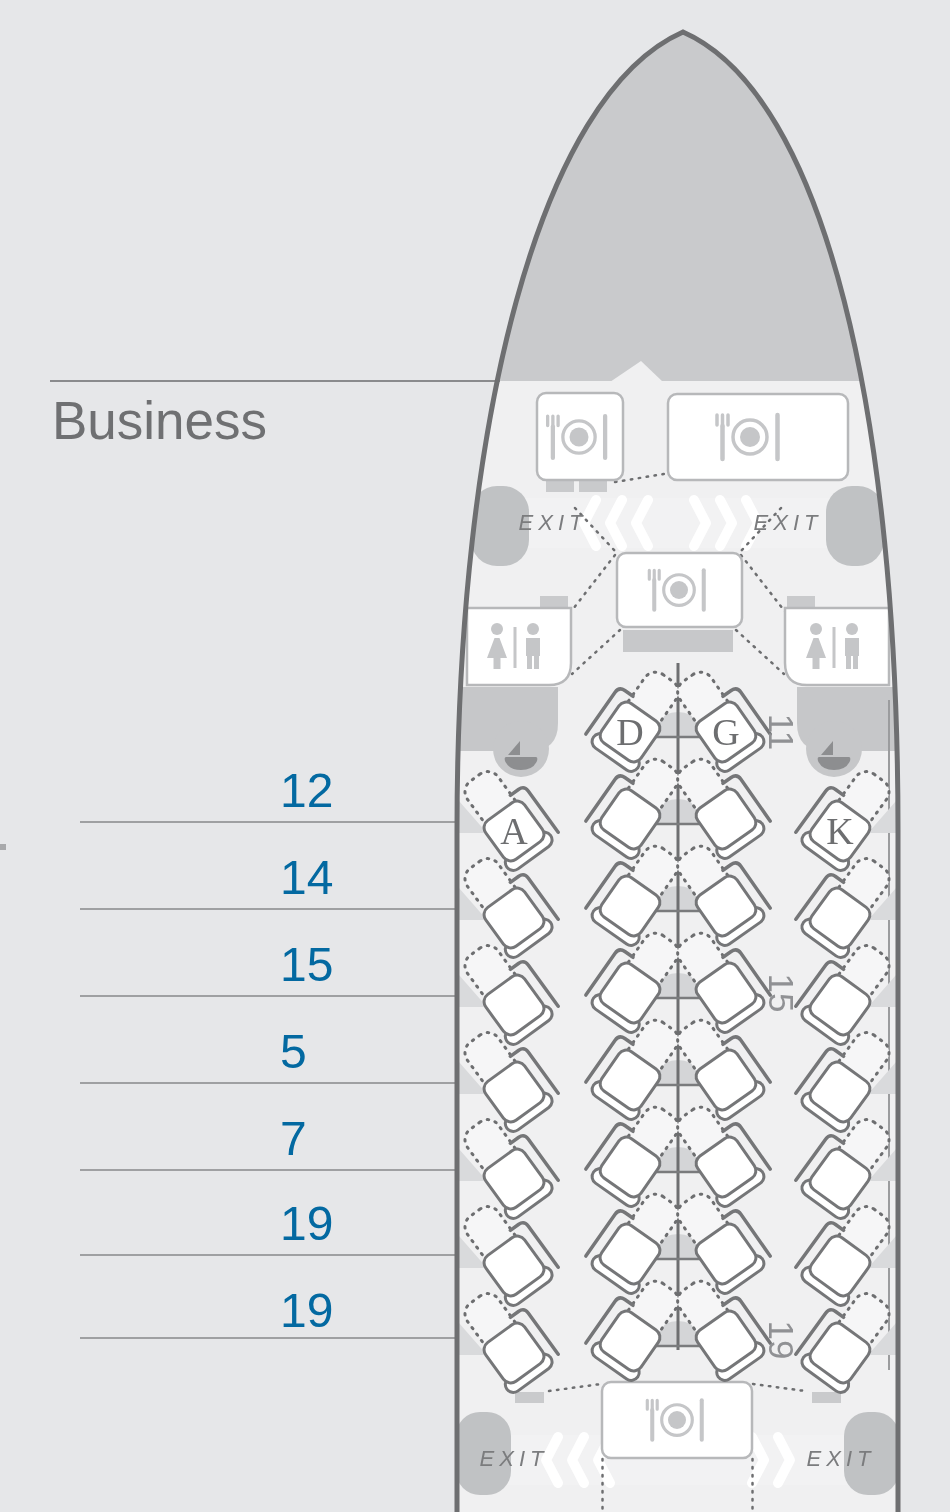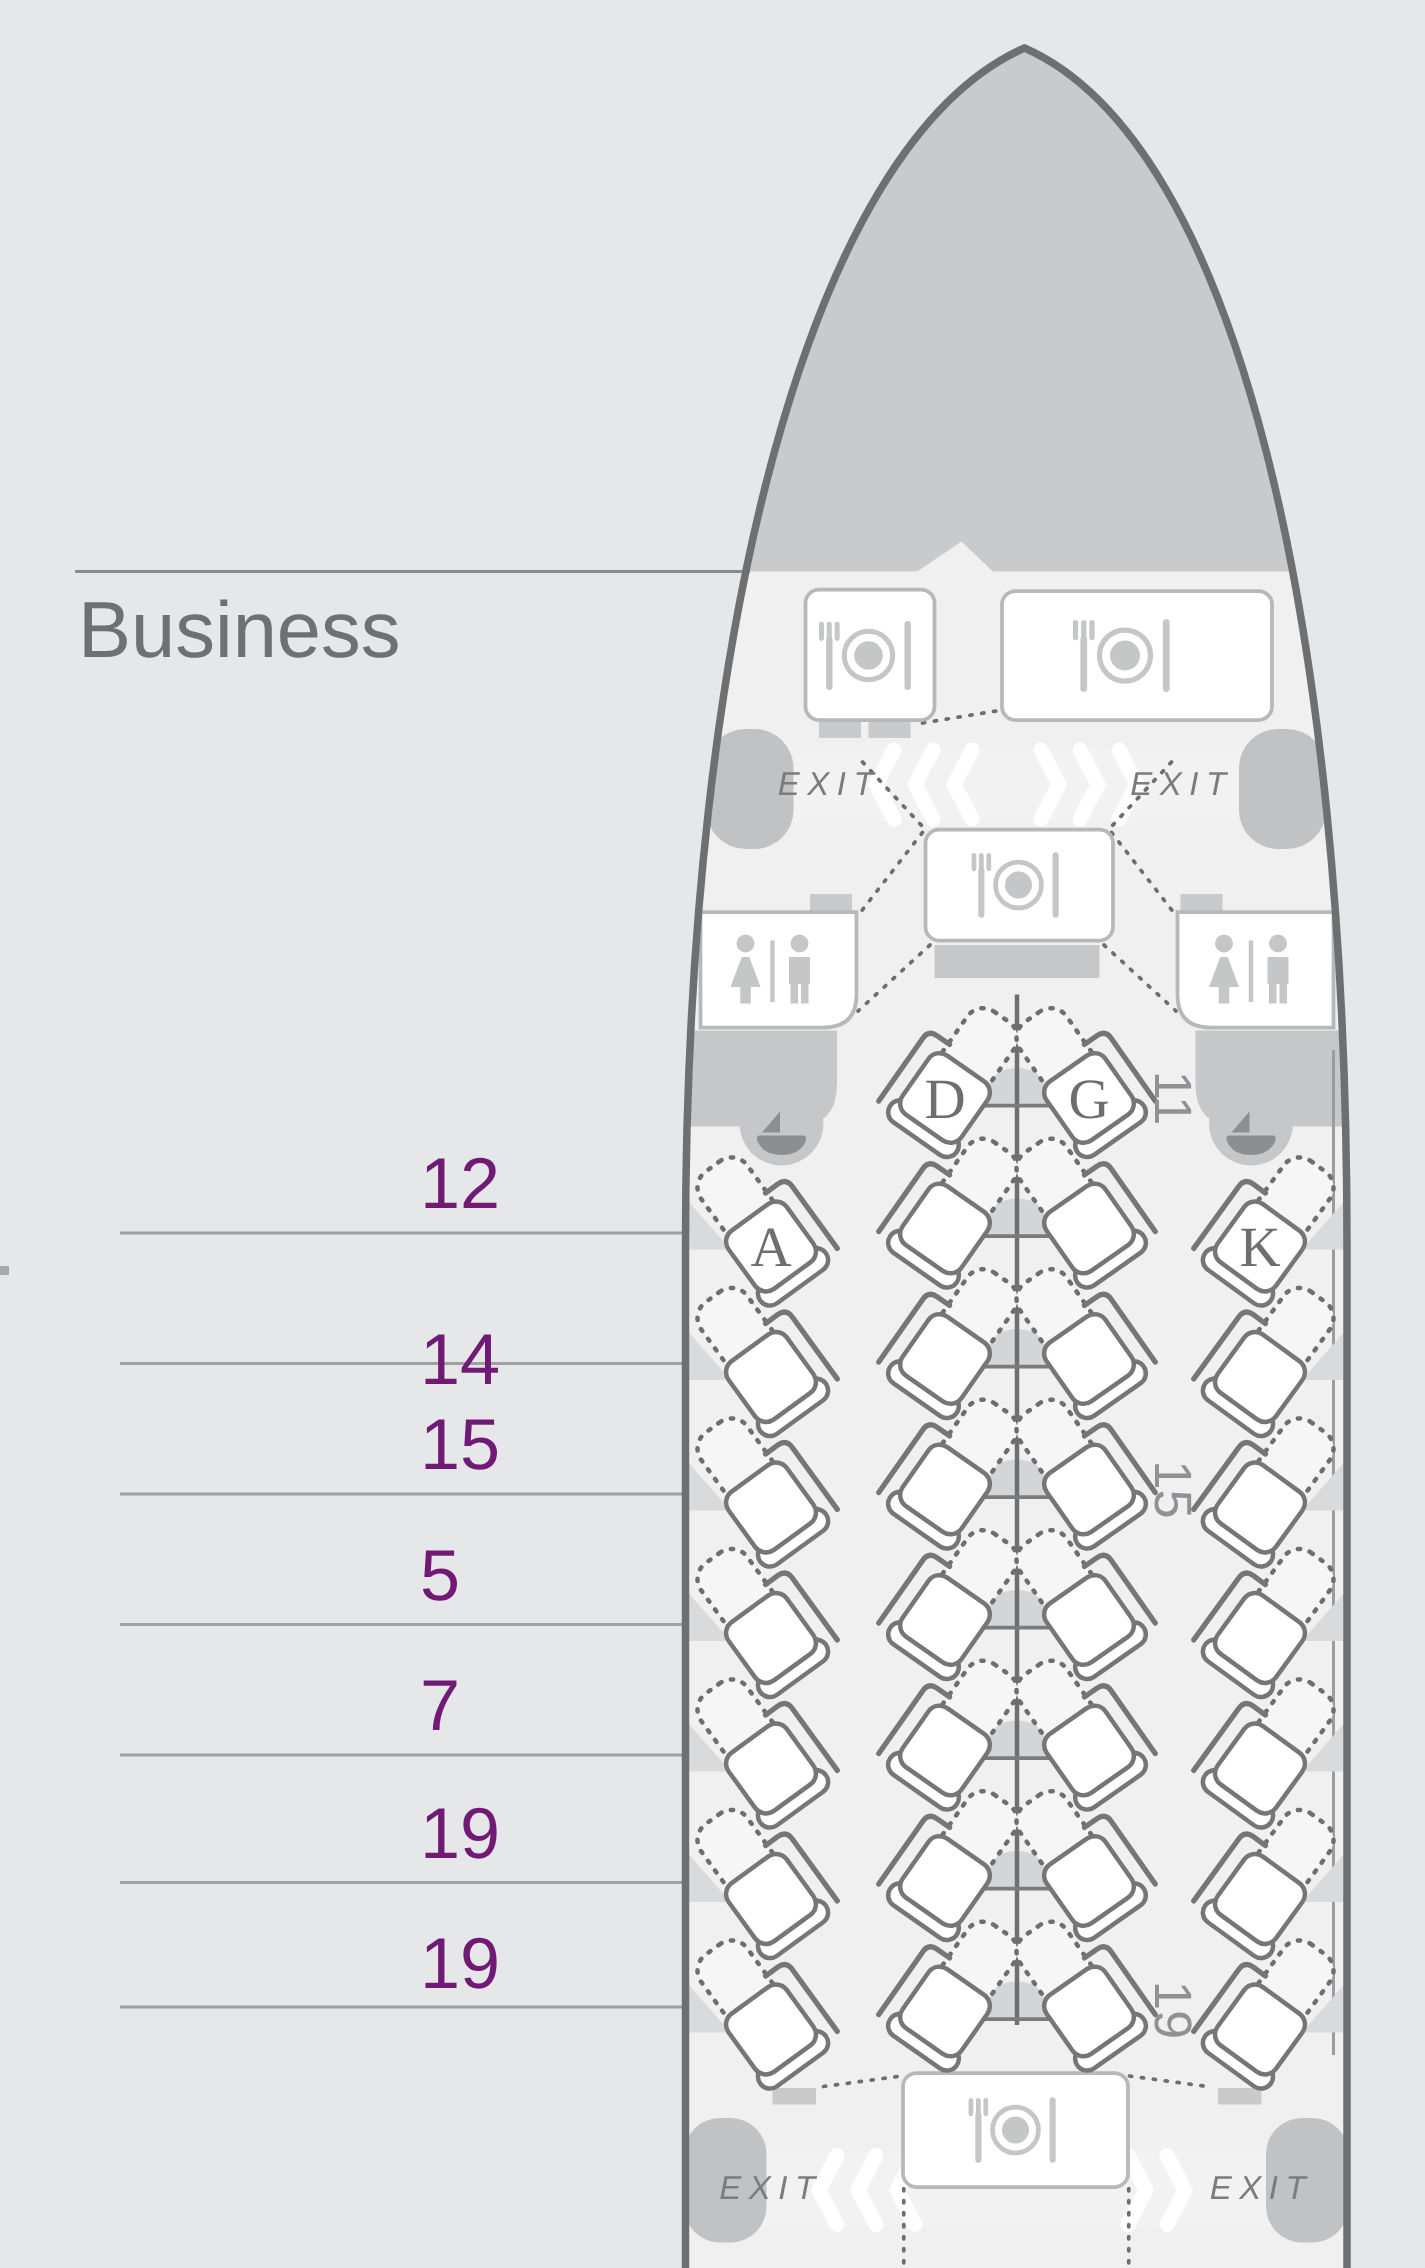--- a/index.html
+++ b/index.html
@@ -34,21 +34,21 @@
   .axisline{stroke:#9fa0a2;stroke-width:2;}
   .bizline{stroke:#8a8b8d;stroke-width:2;}
   .pod{fill:#f6f6f7;stroke:#6d6e70;stroke-width:3;stroke-dasharray:1.5 6.5;stroke-linecap:round;}
   .sq{fill:#ffffff;stroke:#757678;stroke-width:3;}
   .base{fill:#ffffff;stroke:#757678;stroke-width:3;}
   .shell{fill:none;stroke:#757678;stroke-width:3.5;stroke-linecap:round;}
   .seat-letter{font-family:"Liberation Serif", serif;font-size:38px;fill:#6d6e70;text-anchor:middle;}
   
   .ov{position:absolute;white-space:nowrap;}
   .biz{left:52px;top:390px;font-size:53px;color:#6f7072;}
-  .rowlab{left:280px;font-size:48px;color:#701a75;transform:translateY(-50%);}
+  .rowlab{left:280px;font-size:48px;color:#0369a1;transform:translateY(-50%);}
   .exitlab{font-size:22px;letter-spacing:5px;color:#7b7c7e;transform:translate(-50%,-50%);font-style:italic;}
   .marker{font-size:35px;color:#909194;transform:translate(-50%,-50%) rotate(90deg);}
 </style>
 </head>
 <body>
 
 <div class="stage">
 
 <svg width="950" height="1512" viewBox="0 0 950 1512">
   <defs>
@@ -278,21 +278,21 @@
     <line class="axisline" x1="80" y1="1338" x2="456" y2="1338"></line>
   </g>
   <rect x="0" y="844" width="6" height="6" fill="#a8a9ab"></rect>
 
   <path class="fuse-stroke" d="M457,1512 L457,830 C457,420 540,95 683,32 C826,95 898,420 898,830 L898,1512"></path>
 </svg>
 
 <div class="ov biz">Business</div>
 
 <div class="ov rowlab" style="top:790px">12</div>
-<div class="ov rowlab" style="top:907px">14</div>
+<div class="ov rowlab" style="top:877px">14</div>
 <div class="ov rowlab" style="top:964px">15</div>
 <div class="ov rowlab" style="top:1051px">5</div>
 <div class="ov rowlab" style="top:1138px">7</div>
 <div class="ov rowlab" style="top:1223px">19</div>
 <div class="ov rowlab" style="top:1310px">19</div>
 
 <div class="ov exitlab" style="left:553px;top:523px">EXIT</div>
 <div class="ov exitlab" style="left:788px;top:523px">EXIT</div>
 <div class="ov exitlab" style="left:514px;top:1459px">EXIT</div>
 <div class="ov exitlab" style="left:841px;top:1459px">EXIT</div>

